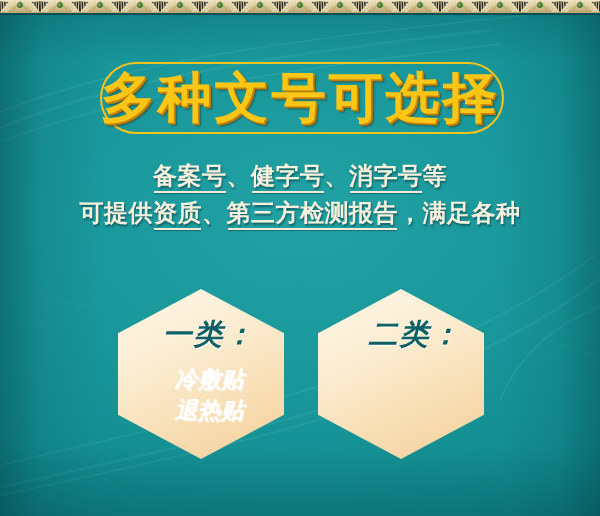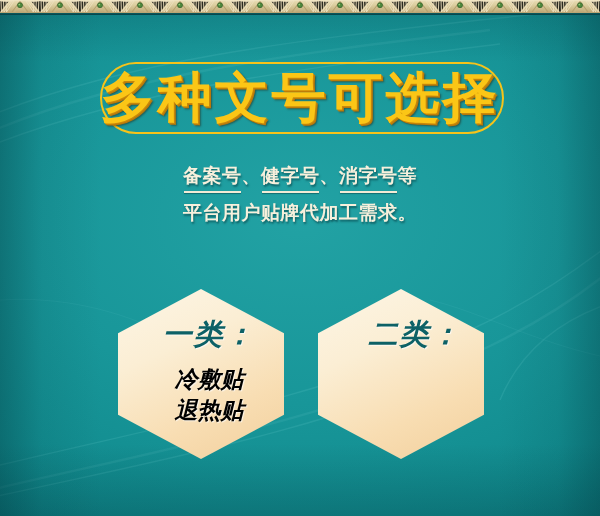--- a/index.html
+++ b/index.html
@@ -98,22 +98,22 @@
     white-space: nowrap;
   }
 
   
   .body-block {
     position: absolute;
     left: 0;
     top: 157px;
     width: 600px;
     text-align: center;
-    font-family: Liberation Serif, serif;
-    font-size: 19px;
+    font-family: Liberation Sans, sans-serif;
+    font-size: 24px;
     font-weight: bold;
     color: #f7f0dc;
     line-height: 37px;
     text-shadow: 1px 2px 2px rgba(4,50,55,0.55);
     letter-spacing: 0.5px;
   }
   .body-line { white-space: nowrap; }
   .u {
     position: relative;
     display: inline-block;
@@ -163,21 +163,21 @@
     color: #0d6166;
     letter-spacing: 2px;
     text-shadow: 1px 1px 1px rgba(255,255,255,0.75);
     white-space: nowrap;
   }
   .hex-sub {
     margin-top: 8px;
     font-family: "DejaVu Serif", "Liberation Serif", serif;
     font-size: 23px;
     font-weight: bold;
-    color: #000000;
+    color: #ffffff;
     line-height: 31px;
     text-align: left;
     text-shadow: 1px 1px 1px rgba(255,255,255,0.7);
     white-space: nowrap;
   }
 </style>
 </head>
 <body>
 
 <div id="poster">
@@ -233,21 +233,21 @@
       <rect x="0" y="0" width="600" height="1.2" fill="#f2e7c6" opacity="0.7"></rect>
     </svg>
     <div class="band-underline"></div>
   </div>
 
   <div class="title-box"></div>
   <div class="title-text">多种文号可选择</div>
 
   <div class="body-block">
     <div class="body-line"><span class="u">备案号</span><span>、</span><span class="u">健字号</span><span>、</span><span class="u">消字号</span><span>等</span></div>
-    <div class="body-line"><span>平台用户贴牌代加工需求。</span></div>
+    <div class="body-line"><span>可提供</span><span class="u">资质</span><span>、</span><span class="u">第三方检测报告</span><span>，满足各种</span></div>
   </div>
 
   <div class="hex hex-1"></div>
   <div class="hex-content c1">
     <div class="hex-title">一类：</div>
     <div class="hex-sub">
       <div>冷敷贴</div>
       <div>退热贴</div>
     </div>
   </div>

